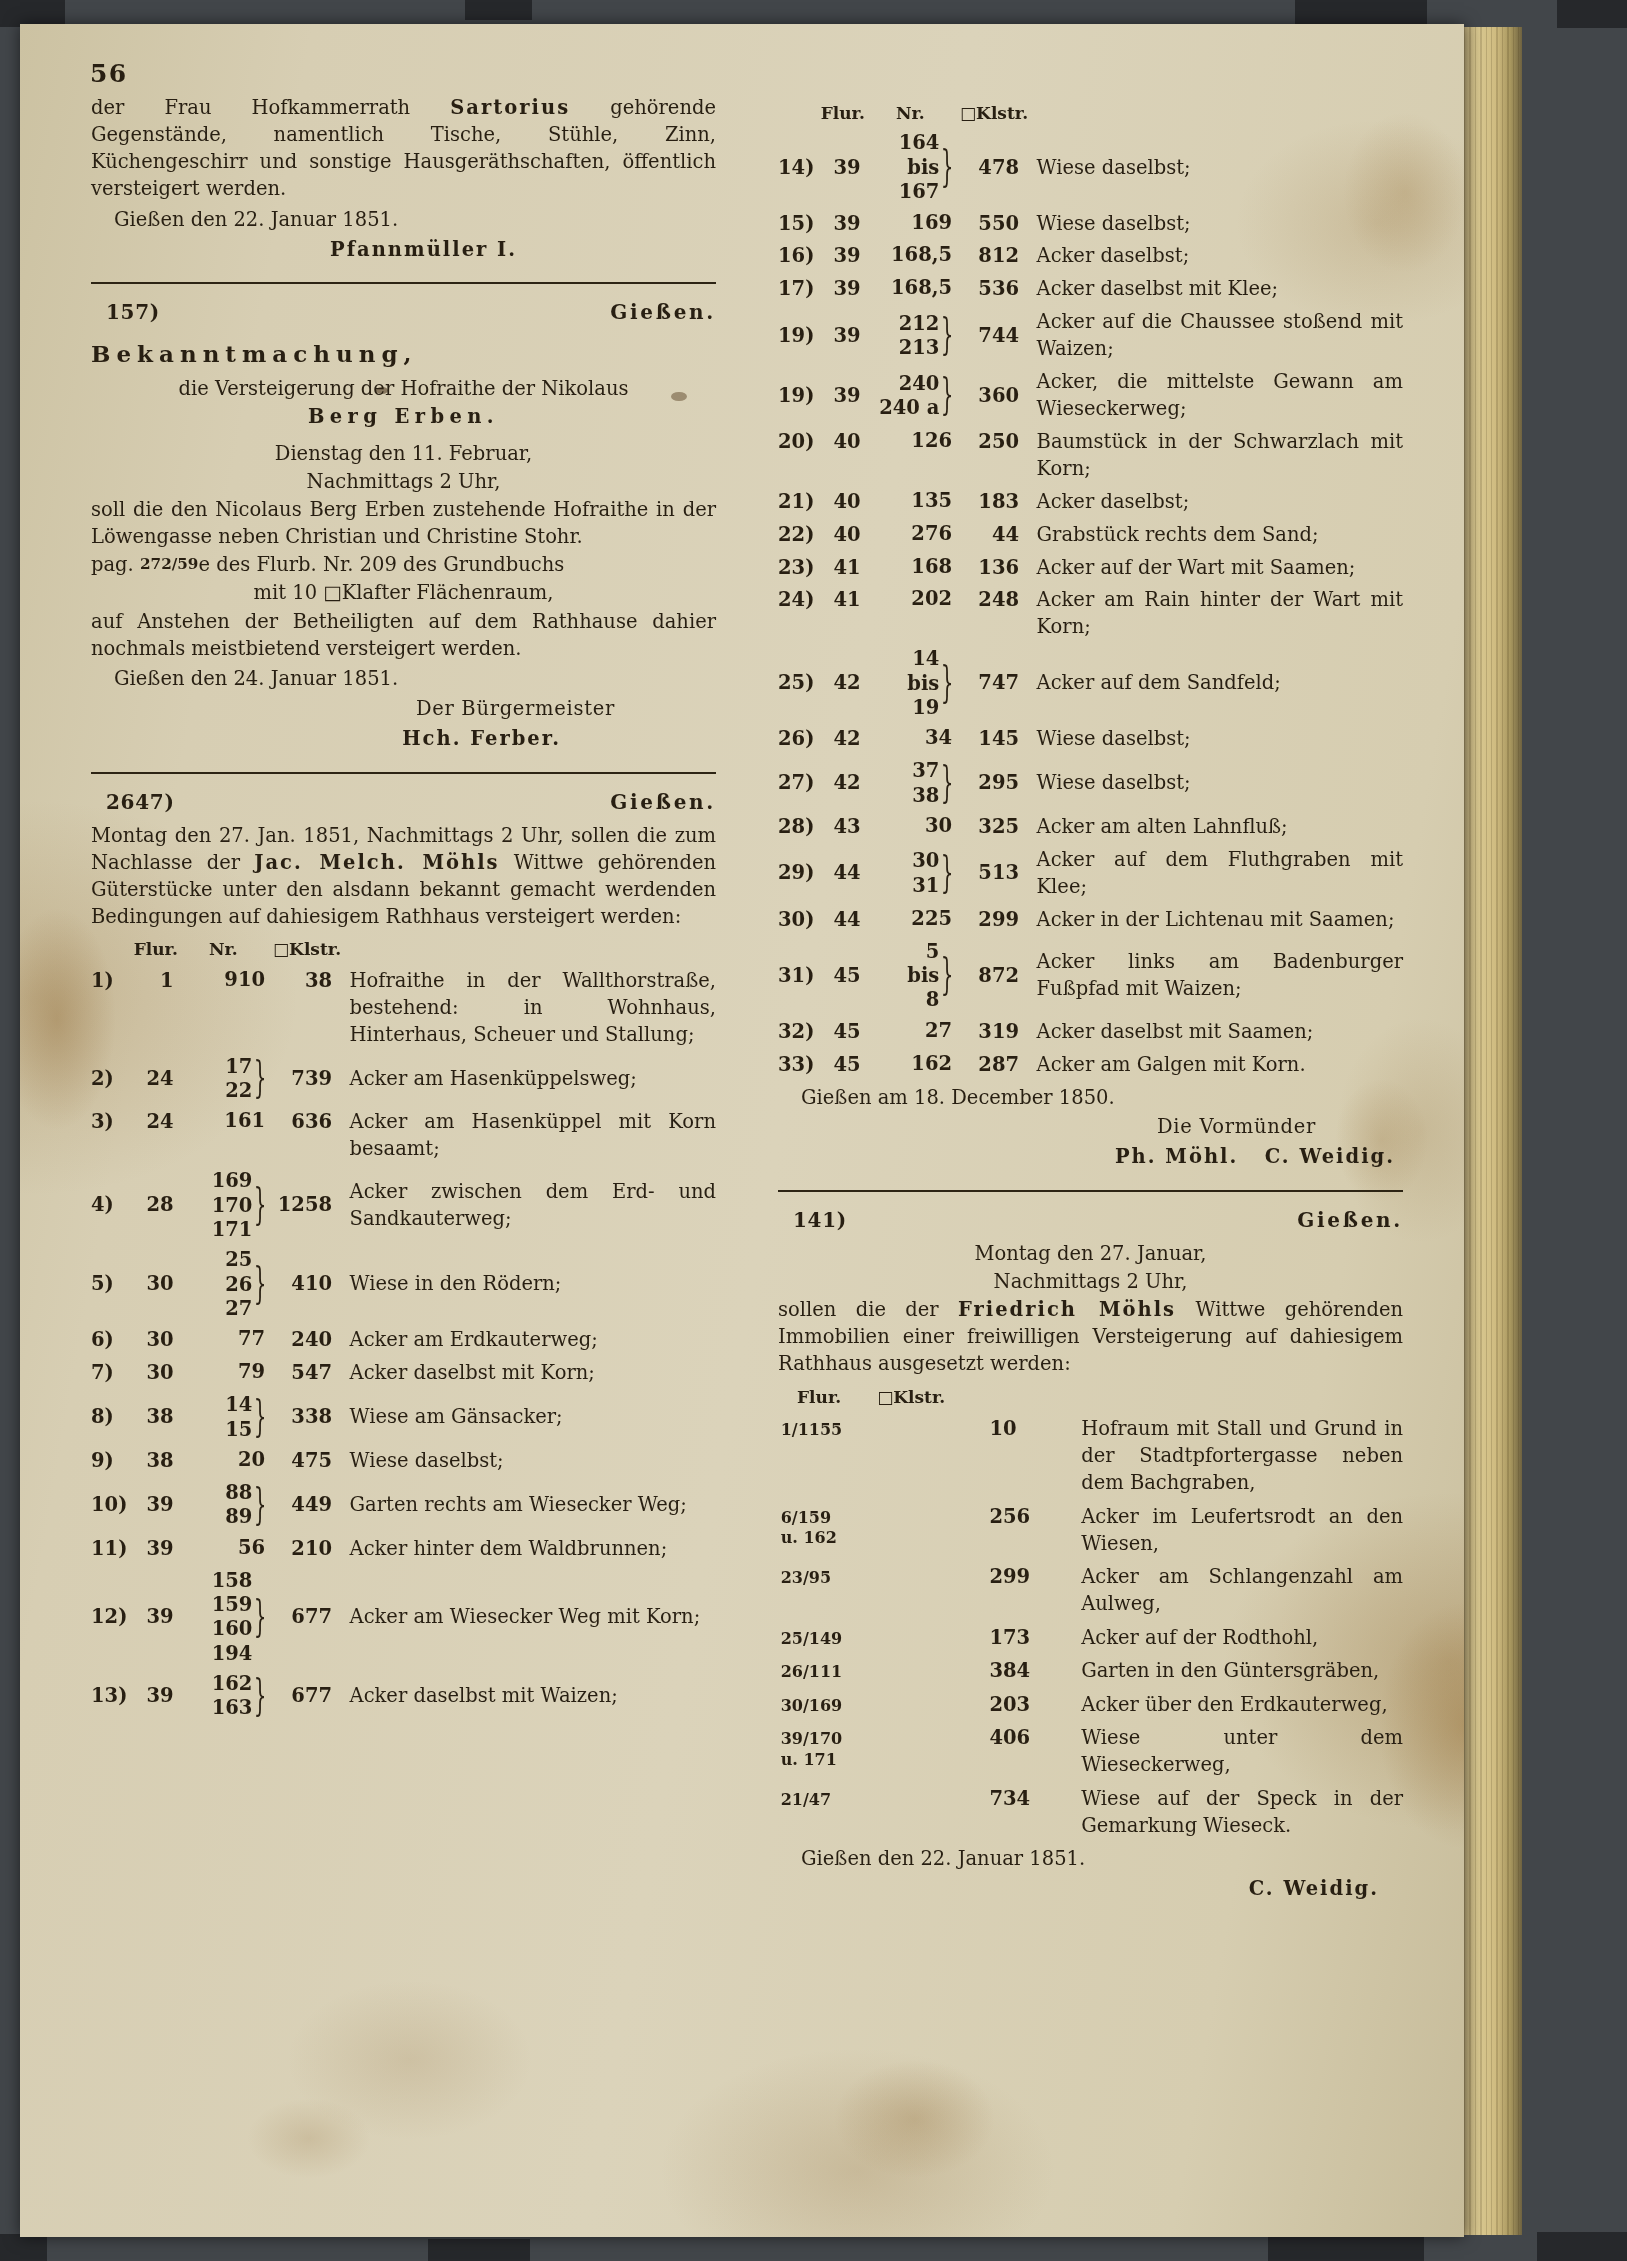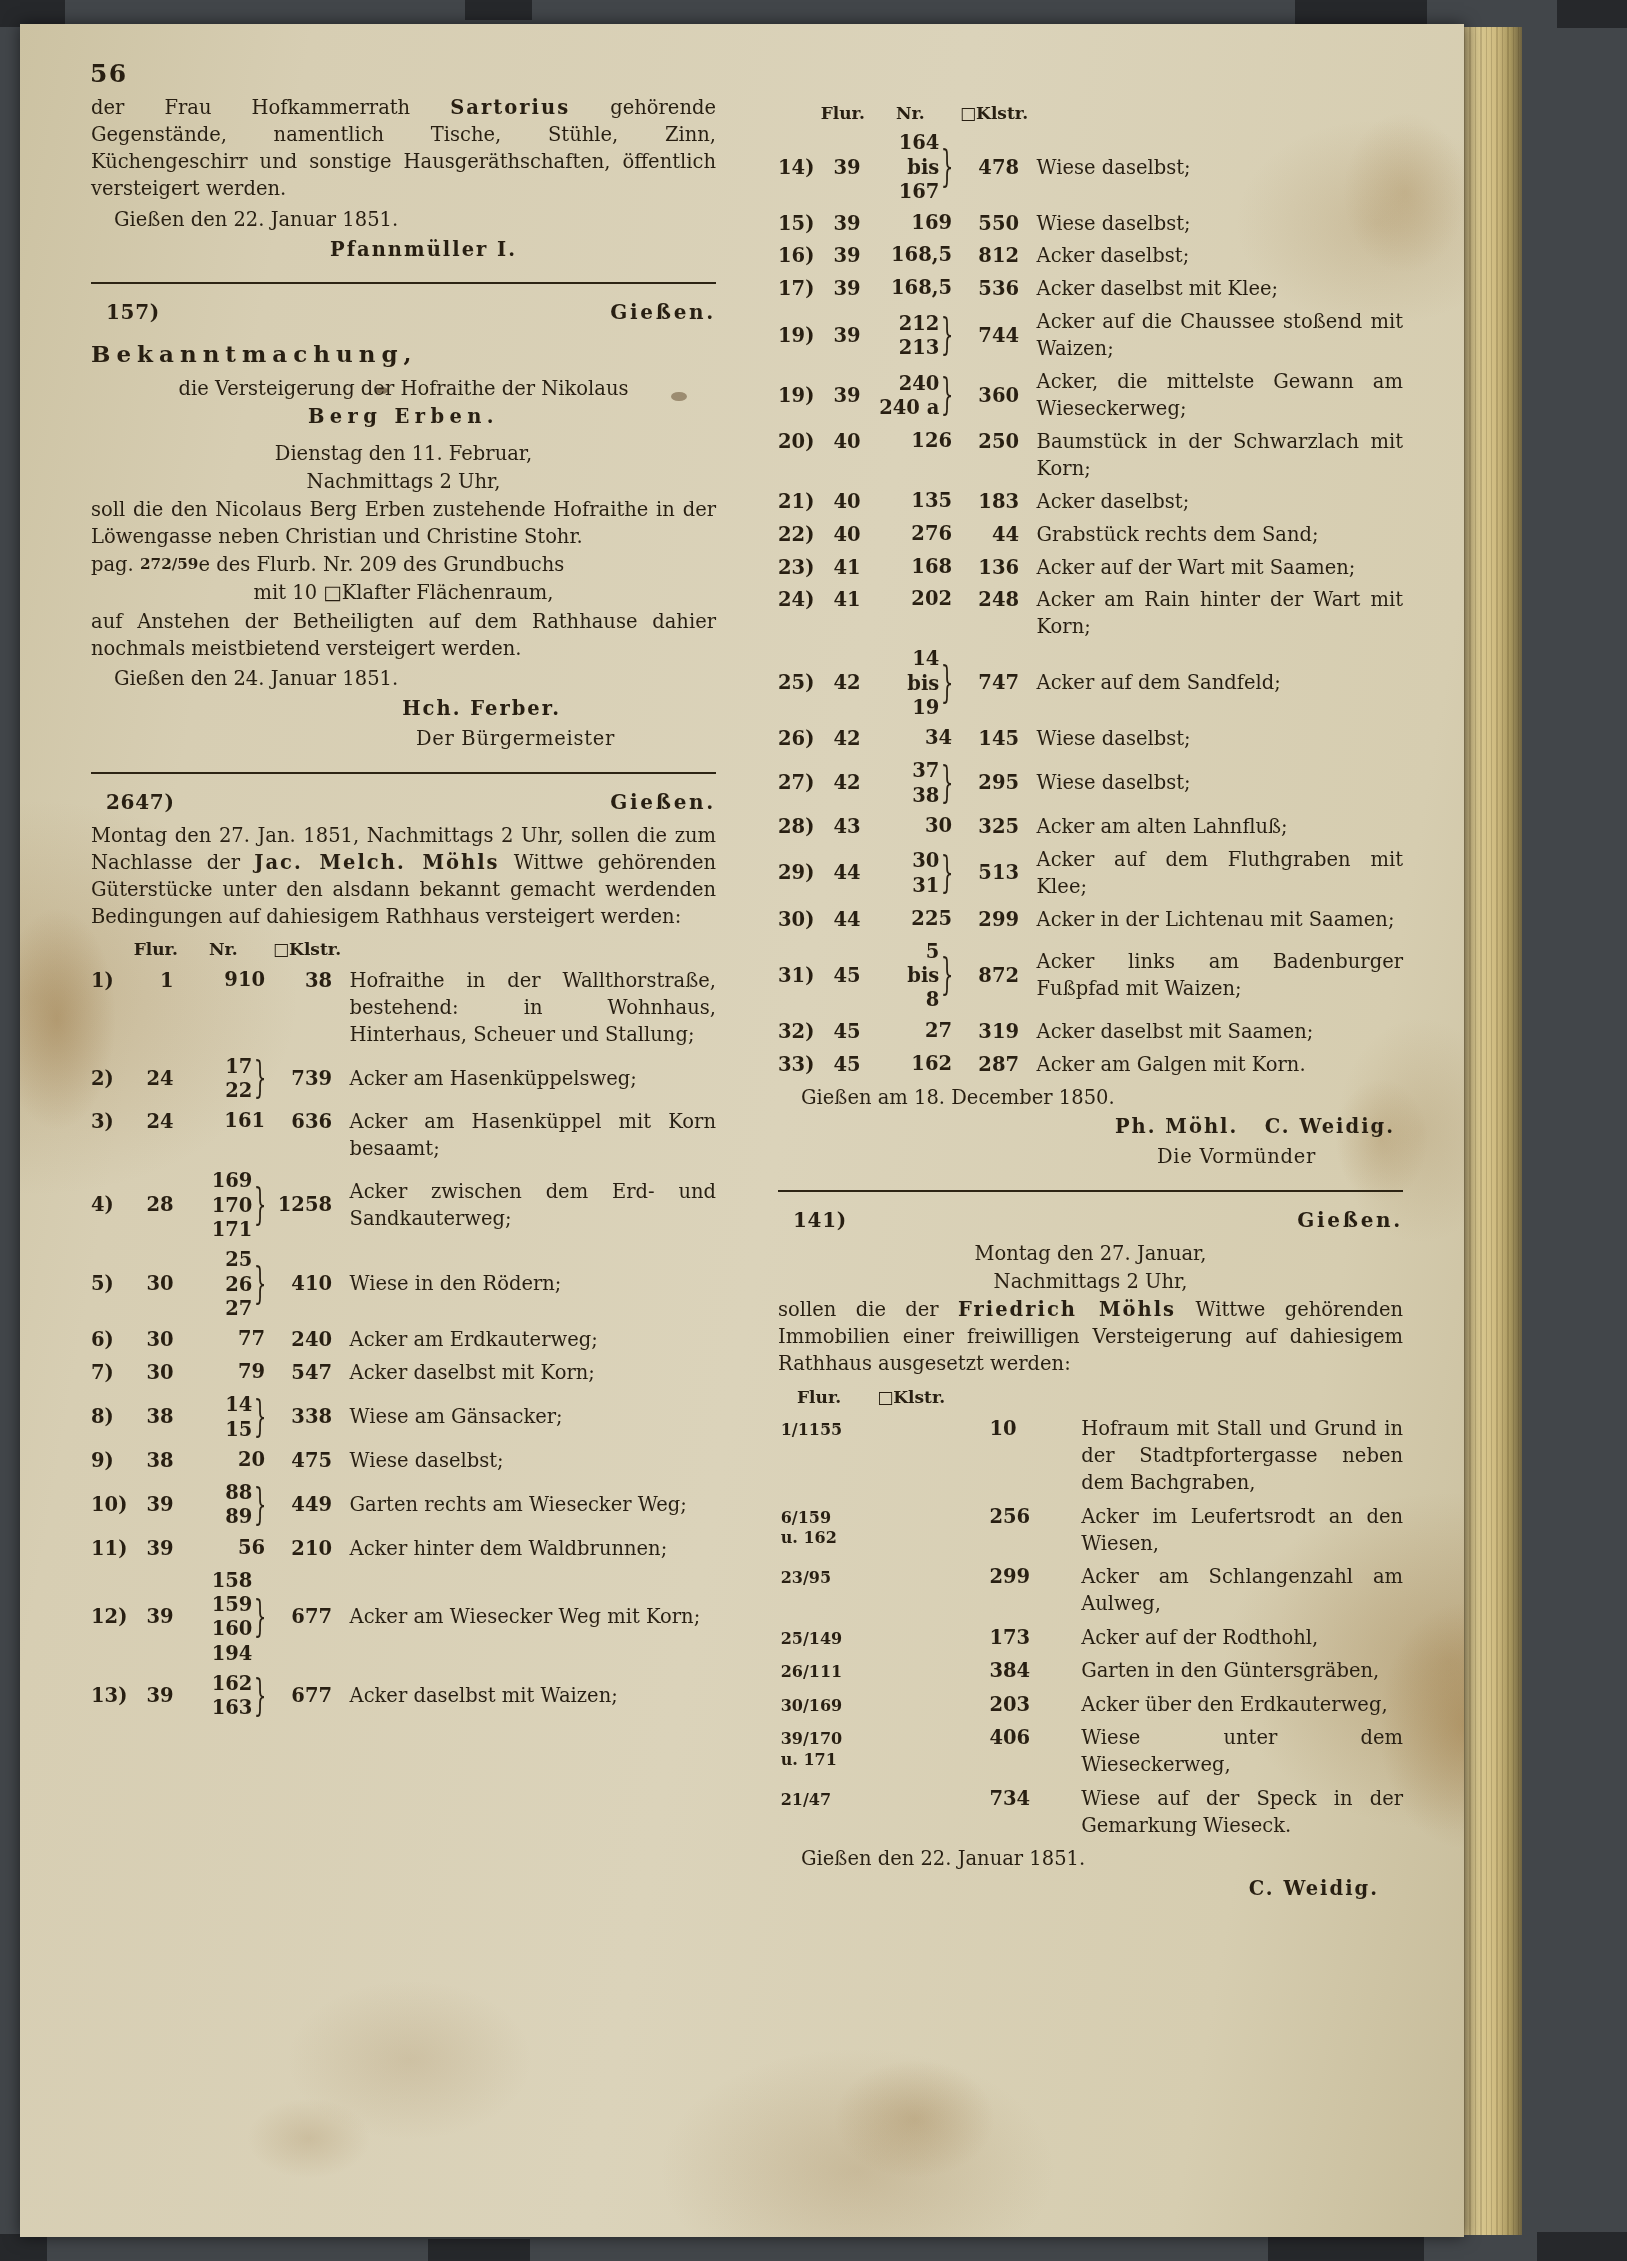--- a/index.html
+++ b/index.html
@@ -139,22 +139,22 @@
       <p class="title-big">Bekanntmachung,</p>
       <p class="center">die Versteigerung der Hofraithe der Nikolaus</p>
       <p class="sub-sperr">Berg Erben.</p>
       <p class="center">Dienstag den 11. Februar,</p>
       <p class="center">Nachmittags 2 Uhr,</p>
       <p class="j">soll die den Nicolaus Berg Erben zustehende Hofraithe in der Löwengasse neben Christian und Christine Stohr.</p>
       <p><span>pag. </span><span class="frac-sm">272/59</span><span>e des Flurb. Nr. 209 des Grundbuchs</span></p>
       <p class="center">mit 10 □Klafter Flächenraum,</p>
       <p class="j">auf Anstehen der Betheiligten auf dem Rathhause dahier nochmals meistbietend versteigert werden.</p>
       <p class="dateline">Gießen den 24. Januar 1851.</p>
+      <p class="sig sig-right1">Der Bürgermeister</p>
       <p class="sig sig-right2">Hch. Ferber.</p>
-      <p class="sig sig-right1">Der Bürgermeister</p>
 
       <hr class="rule">
 
       <div class="sec-head">
         <span class="sec-num">2647)</span>
         <span class="sperr">Gießen.</span>
       </div>
       <p class="j"><span>Montag den 27. Jan. 1851, Nachmittags 2 Uhr, sollen die zum Nachlasse der </span><span class="emph">Jac. Melch. Möhls</span><span> Wittwe gehörenden Güterstücke unter den alsdann bekannt gemacht werdenden Bedingungen auf dahiesigem Rathhaus versteigert werden:</span></p>
 
       <div class="gt-head">
@@ -554,22 +554,22 @@
             <span class="c-nr">
               <span class="nr-text">162</span>
               <span class="nr-brace"></span>
             </span>
             <span class="c-klstr">287</span>
             <span class="c-desc">Acker am Galgen mit Korn.</span>
           </div>
         </div>
 
       <p class="dateline">Gießen am 18. December 1850.</p>
+      <p class="sig sig-right3">Die Vormünder</p>
       <p class="sig sig-right4">Ph. Möhl.   C. Weidig.</p>
-      <p class="sig sig-right3">Die Vormünder</p>
 
       <hr class="rule">
 
       <div class="sec-head">
         <span class="sec-num">141)</span>
         <span class="sperr">Gießen.</span>
       </div>
       <p class="center">Montag den 27. Januar,</p>
       <p class="center">Nachmittags 2 Uhr,</p>
       <p class="j"><span>sollen die der </span><span class="emph">Friedrich Möhls</span><span> Wittwe gehörenden Immobilien einer freiwilligen Versteigerung auf dahiesigem Rathhaus ausgesetzt werden:</span></p>

